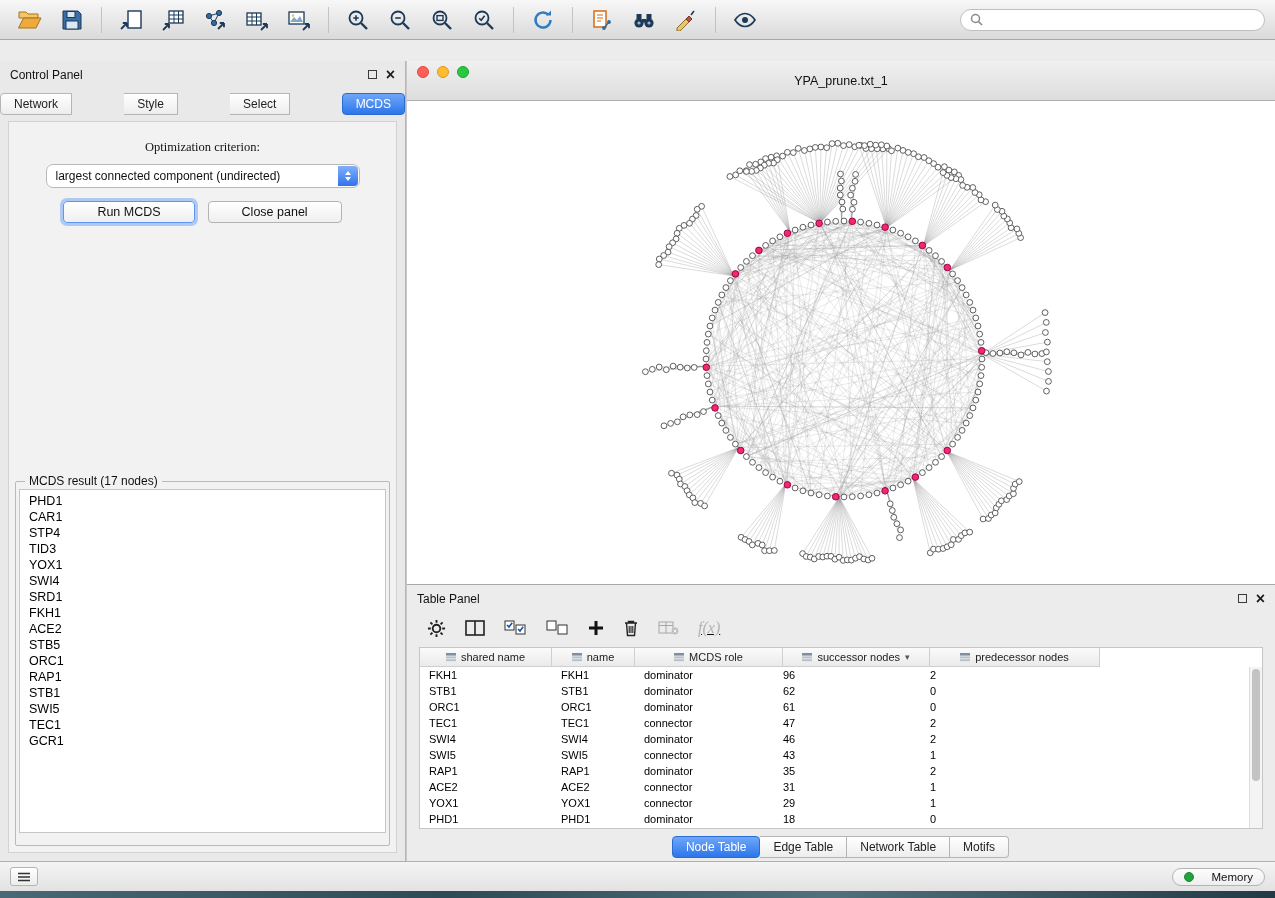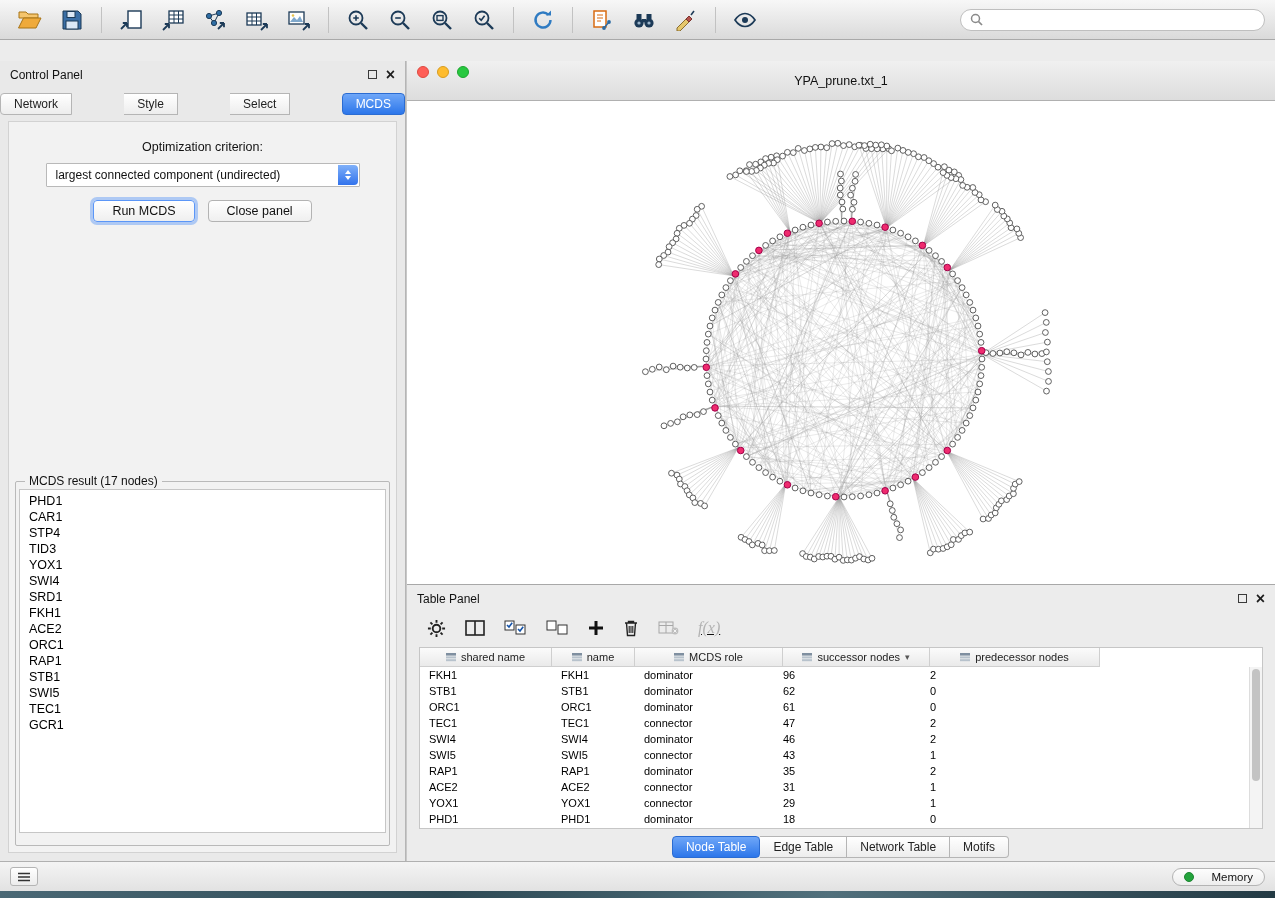--- a/index.html
+++ b/index.html
@@ -22,28 +22,28 @@
   .panel-header { height:24px; flex:none; display:flex; align-items:center; padding:3px 10px 0; font-size:12px; }
   .win-btns { margin-left:auto; display:flex; align-items:center; gap:9px; }
   .float-btn { width:9px; height:9px; border:1.5px solid #3a3a3a; display:inline-block; }
   .close-btn { font-size:16px; font-weight:bold; color:#1c1c1c; line-height:10px; }
   .cp-tabs { display:flex; justify-content:space-between; margin:8px 0 2px; flex:none; }
   .tab { font-size:12px; padding:3px 13px; background:linear-gradient(#ffffff,#ededed); border:1px solid #b5b5b5; border-left:none; color:#222; cursor:default; }
   .tab:first-child { border-left:1px solid #b5b5b5; border-radius:4px 0 0 4px; }
   .tab:last-child { border-radius:0 4px 4px 0; }
   .tab.active { background:linear-gradient(#6fa7f8,#2c76ea); border:1px solid #2b6cd2; border-radius:4px; color:#fff; margin-left:-1px; }
   .cp-body { flex:1; margin:4px 8px 8px; border:1px solid #d2d2d2; background:#f2f2f2; display:flex; flex-direction:column; min-height:0; }
-  .opt-label { text-align:center; font-size:12.5px; margin-top:18px; }
-  .dropdown { margin:9px auto 0; width:314px; height:24px; flex:none; background:#fff; border:1px solid #b9b9b9; border-radius:1px; display:flex; align-items:center; position:relative; font-size:12px; padding-left:9px; }
+  .opt-label { text-align:center; font-size:12.5px; margin-top:18px;font-family:Liberation Serif, serif; }
+  .dropdown { margin:9px auto 0; width:314px; height:24px; flex:none; background:#fff; border:1px solid #b9b9b9; border-radius:7px; display:flex; align-items:center; position:relative; font-size:12px; padding-left:9px; }
   .dd-arrows { position:absolute; right:1px; top:1px; bottom:1px; width:20px; border-radius:0 4px 4px 0; background:linear-gradient(#7fb0f9,#3273ec); display:flex; flex-direction:column; align-items:center; justify-content:center; gap:2px; }
   .dd-arrows i { width:0; height:0; border-left:3.5px solid transparent; border-right:3.5px solid transparent; display:block; }
   .dd-arrows .up { border-bottom:4px solid #fff; }
   .dd-arrows .dn { border-top:4px solid #fff; }
   .btn-row { display:flex; justify-content:center; gap:13px; margin-top:13px; flex:none; }
-  .btn { font-size:12.5px; padding:3px 18px; border:1px solid #b3b3b3; border-radius:4px; background:linear-gradient(#ffffff,#efefef); color:#111; cursor:default; }
+  .btn { font-size:12.5px; padding:3px 33px; border:1px solid #b3b3b3; border-radius:4px; background:linear-gradient(#ffffff,#efefef); color:#111; cursor:default; }
   .btn.focused { border-color:#5b96f7; box-shadow:0 0 0 3px rgba(92,150,246,.45); }
   .result-box { margin:auto 6px 6px; height:372px; flex:none; border:1px solid #b9b9b9; border-radius:2px; padding:1px 3px 3px; font-size:12px; }
   .result-box legend { font-size:12px; padding:0 4px; margin-left:6px; }
   .result-inner { height:344px; background:#fff; border:1px solid #c6c6c6; overflow:hidden; padding:3px 0; }
   .result-inner div { font-size:12.5px; line-height:16px; padding-left:9px; color:#000; }
 
   .v-divider { width:1px; background:#c8c8c8; flex:none; }
 
   
   .right-col { flex:1; display:flex; flex-direction:column; min-width:0; }
@@ -253,20 +253,21 @@
           <div class="result-inner" id="mcds-list">
               <div>PHD1</div>
               <div>CAR1</div>
               <div>STP4</div>
               <div>TID3</div>
               <div>YOX1</div>
               <div>SWI4</div>
               <div>SRD1</div>
               <div>FKH1</div>
               <div>ACE2</div>
+              <div>STB5</div>
               <div>ORC1</div>
               <div>RAP1</div>
               <div>STB1</div>
               <div>SWI5</div>
               <div>TEC1</div>
               <div>GCR1</div>
             </div>
         </fieldset>
       </div>
     </div>

